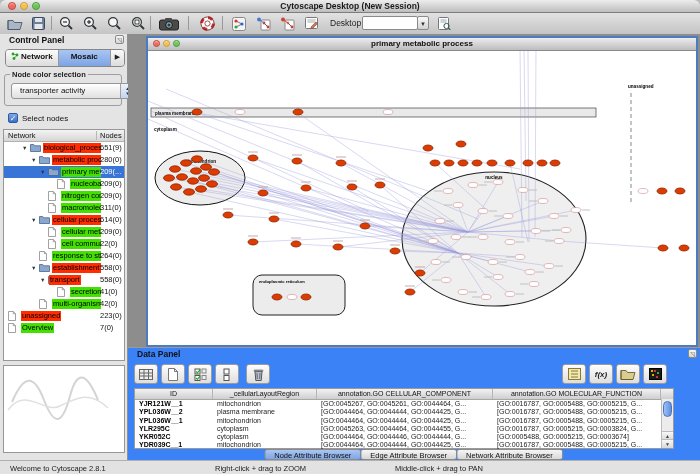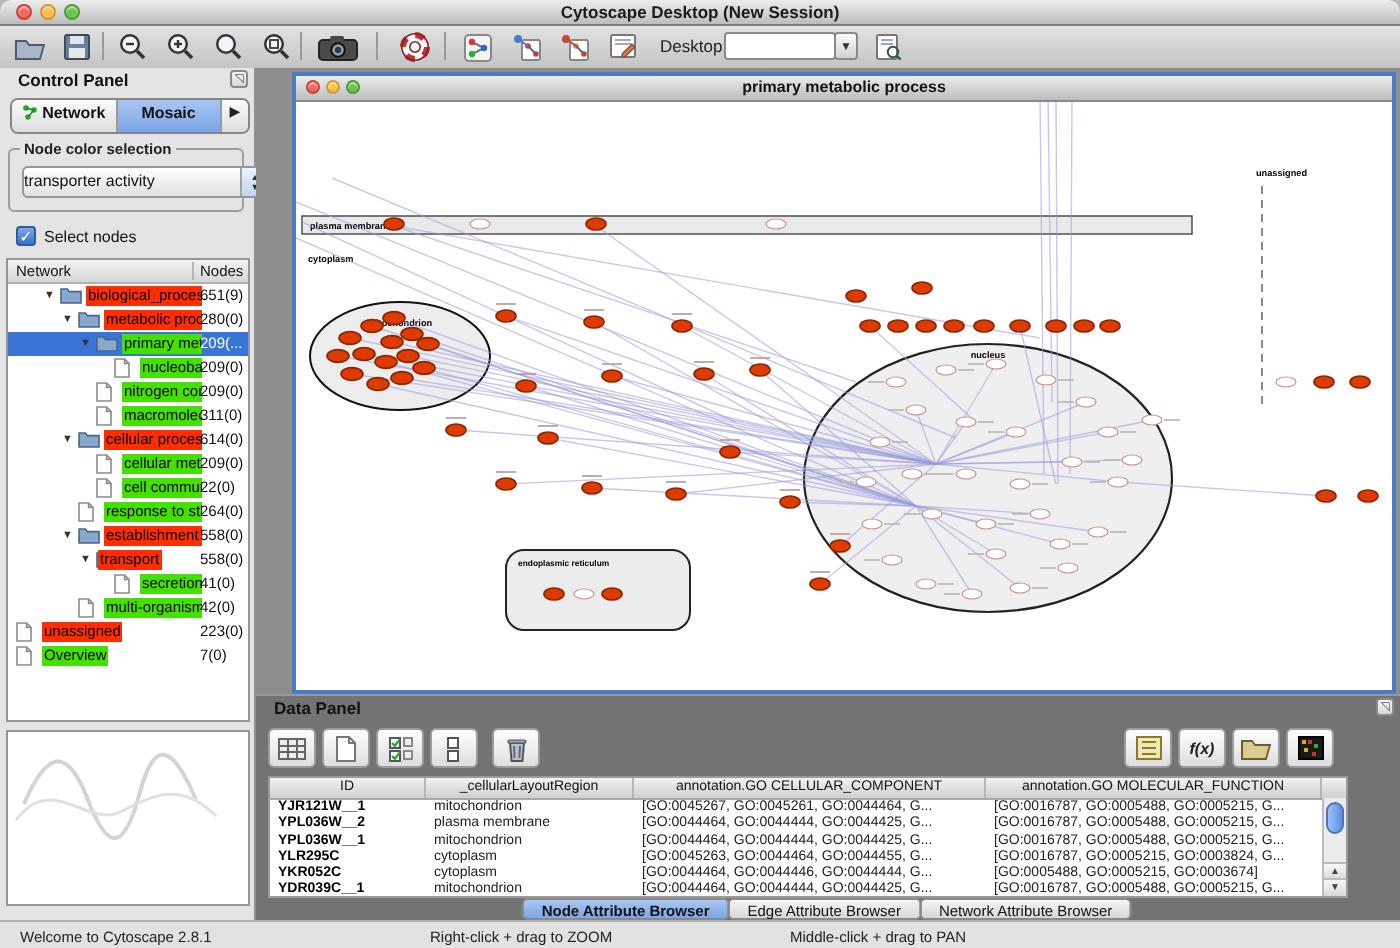--- a/index.html
+++ b/index.html
@@ -27,21 +27,21 @@
   .panelhdr{position:absolute;left:0;top:0;width:100%;height:12px;font-weight:bold;font-size:8.5px;line-height:12px;padding-left:9px;box-sizing:border-box}
   .floatico{position:absolute;top:1px;right:3px;width:9px;height:9px;border:1px solid #8a8a8a;border-radius:2px;
     font-size:6px;line-height:8px;text-align:center;color:#555;background:linear-gradient(#f6f6f6,#d8d8d8);box-sizing:border-box}
   .segtabs{position:absolute;left:5px;top:15px;width:118px;height:16px;display:flex;border:1px solid #868686;border-radius:4px;overflow:hidden;background:#ddd}
   .segtabs .seg{flex:1;font-size:8px;font-weight:bold;text-align:center;line-height:14px;background:linear-gradient(#fbfbfb,#dcdcdc);border-right:1px solid #9a9a9a;white-space:nowrap;overflow:hidden}
   .segtabs .seg.sel{background:linear-gradient(#a9c6f2,#7da4e6)}
   .segtabs .segarrow{width:13px;flex:none;font-size:7px;text-align:center;line-height:14px;background:linear-gradient(#fbfbfb,#dcdcdc);border-right:none;color:#222}
   .gbox{position:absolute;left:4px;top:40px;width:118px;height:32px;border:1px solid #9e9e9e;border-radius:3px;box-sizing:border-box}
   .gboxlbl{position:absolute;top:-5px;left:5px;background:#e4e4e4;font-size:7.5px;font-weight:bold;padding:0 2px;color:#222}
   .popup{position:absolute;left:6px;top:8px;width:124px;height:16px;background:linear-gradient(#ffffff,#e0e0e0);
-    border:1px solid #969696;border-radius:3px;font-size:8px;line-height:14px;box-sizing:border-box}
+    border:1px solid #969696;border-radius:3px;font-size:8px;line-height:14px;padding-left:8px;box-sizing:border-box}
   .stepper{position:absolute;right:0;top:0;bottom:0;width:13px;border-left:1px solid #a2a2a2;border-radius:0 2px 2px 0;
     background:linear-gradient(#eef3fb,#c3d4ef);display:flex;flex-direction:column;align-items:center;justify-content:center;font-size:4.5px;color:#234;line-height:5px}
   .cbrow{position:absolute;left:8px;top:78px;height:12px;display:flex;align-items:center;gap:4px}
   .cbox{width:10px;height:10px;border-radius:2px;border:1px solid #30599f;background:linear-gradient(#7fa9e8,#3a70c6);
     color:#fff;font-size:8px;line-height:9px;text-align:center;box-sizing:border-box}
   .cblbl{font-size:8px}
   
   #tree{position:absolute;left:3px;top:95px;width:122px;height:232px;background:#fff;border:1px solid #979797;box-sizing:border-box;overflow:hidden}
   .treehead{height:11px;background:linear-gradient(#f4f4f4,#d6d6d6);border-bottom:1px solid #b2b2b2;position:relative;font-size:7.5px;line-height:11px}
   .treehead .c1{position:absolute;left:4px}.treehead .c2{position:absolute;left:96px}
@@ -56,38 +56,38 @@
   .trow.sel .cnt{color:#fff}
   #birdseye{position:absolute;left:3px;top:331px;width:122px;height:88px;background:#fff;border:1px solid #979797;box-sizing:border-box}
   
   #desktop{position:absolute;left:128px;top:34px;width:572px;height:313px;background:#8d8d8d}
   #netwin{position:absolute;left:18px;top:2px;width:548px;height:307px;border:2px solid #4d7bc2;background:#fff}
   #netwin .ntb{position:relative;height:12px;background:linear-gradient(#ececec,#bdbdbd);border-bottom:1px solid #8a8a8a}
   #netwin .ntb .wtitle{display:block;text-align:center;font-weight:bold;font-size:8px;line-height:12px}
   #netwin .tl{width:7px;height:7px;top:2px}
   #netcanvas{position:absolute;left:0;top:13px;width:548px;height:294px;background:#fff}
   
-  #data-panel{position:absolute;left:128px;top:347px;width:572px;height:113px;background:#737373;border-top:1px solid #9a9a9a;box-sizing:border-box}
+  #data-panel{position:absolute;left:128px;top:347px;width:572px;height:113px;background:#3b82f6;border-top:1px solid #9a9a9a;box-sizing:border-box}
   .dbtn{position:absolute;top:16px;width:24px;height:20px;border:1px solid #9b9b9b;border-radius:3px;
     background:linear-gradient(#fdfdfd,#dedede);display:flex;align-items:center;justify-content:center;box-sizing:border-box}
   .fx{font-size:8px;font-style:italic;font-weight:bold;color:#222}
   #dtable{position:absolute;left:6px;top:40px;width:540px;height:61px;background:#fff;border:1px solid #9a9a9a;box-sizing:border-box}
   .dhead{display:flex;height:10px;background:linear-gradient(#f2f2f2,#cfcfcf);border-bottom:1px solid #a8a8a8;font-size:7px;line-height:10px}
   .dhead div{border-right:1px solid #b5b5b5;text-align:center;overflow:hidden;white-space:nowrap;box-sizing:border-box}
   .drow{display:flex;height:8.3px;font-size:7px;line-height:8.3px}
   .drow div{overflow:hidden;white-space:nowrap;padding-left:4px;box-sizing:border-box;color:#222}
   .drow .cid{font-weight:bold;color:#000}
   .cid{width:78px}.creg{width:104px}.ccc{width:176px}.cmf{width:168px}
   #vscroll{position:absolute;right:0;top:10px;bottom:0;width:12px;background:#ececec;border-left:1px solid #bbb;box-sizing:border-box}
   #vthumb{position:absolute;left:1px;top:2px;width:9px;height:16px;border-radius:5px;background:linear-gradient(90deg,#9ec1f5,#5e8fe0);border:1px solid #4a74bb;box-sizing:border-box}
   .varr{position:absolute;left:0px;width:11px;height:8px;font-size:5px;text-align:center;line-height:8px;color:#444;background:linear-gradient(#f8f8f8,#d8d8d8);border-top:1px solid #bbb}
   #dtabs{position:absolute;left:50%;transform:translateX(-50%);top:101px;display:flex;height:11px}
   #dtabs div{font-size:7.5px;line-height:11px;padding:0 9px;border:1px solid #8a8a8a;margin-left:-1px;
     background:linear-gradient(#f5f5f5,#d7d7d7);white-space:nowrap;border-radius:3px}
-  #dtabs div.sel{background:linear-gradient(#aac6f2,#7ea5e6);font-weight:bold}
+  #dtabs div.sel{background:linear-gradient(#aac6f2,#7ea5e6);font-weight:normal}
   
   #status{position:absolute;left:0;top:460px;width:700px;height:18px;background:#e2e2e2;border-top:1px solid #b0b0b0;box-sizing:border-box}
   #status span{position:absolute;top:3px;font-size:7.5px;color:#222}
   svg text{font-family:"Liberation Sans",sans-serif}
 </style>
 </head>
 <body>
 
 <div class="titlebar">
   <span class="tl red" style="left:8px"></span>

